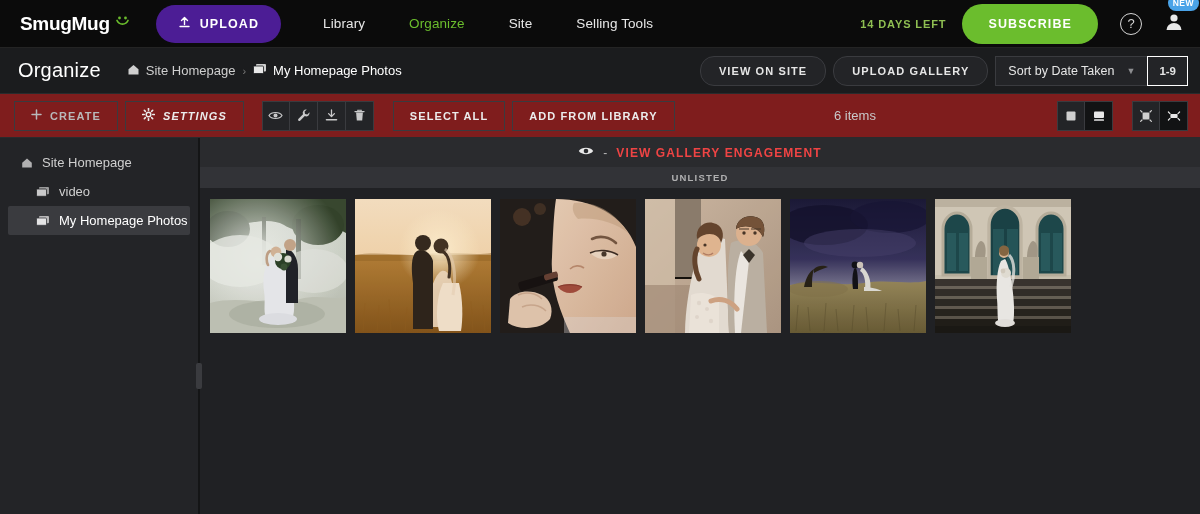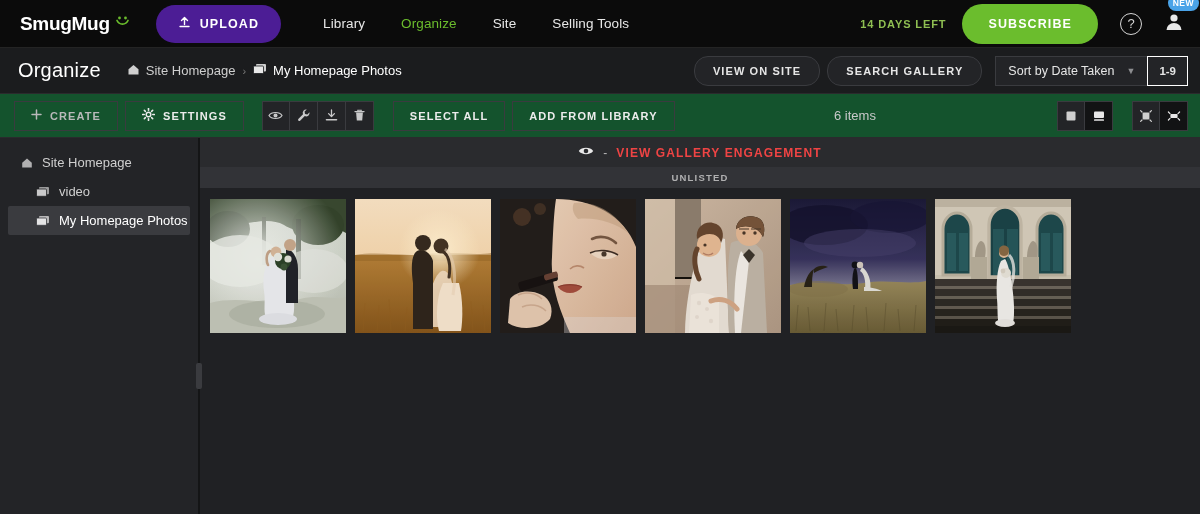--- a/index.html
+++ b/index.html
@@ -28,21 +28,21 @@
   .upload-btn {
     margin-left: 25px;
     height: 38px; padding: 0 22px;
     background: #4c1d95; border: none; border-radius: 19px;
     color: #fff; font-size: 12.5px; font-weight: 700;
     letter-spacing: 1.1px;
     display: flex; align-items: center; gap: 9px;
     cursor: pointer;
     font-family: "Liberation Sans", sans-serif;
   }
-  .navlinks { display: flex; margin-left: 26px; gap: 4px; }
+  .navlinks { display: flex; margin-left: 26px; gap: 12px; }
   .navlink {
     color: #e8e8e8; font-size: 13.5px; padding: 0 16px;
     cursor: pointer; letter-spacing: 0.1px;
   }
   .navlink.active { color: #6bbd2d; }
   .nav-right {
     margin-left: auto; display: flex; align-items: center;
     padding-right: 14px; gap: 0;
   }
   .days-left {
@@ -93,39 +93,39 @@
   .crumb-right { margin-left: auto; display: flex; align-items: center; padding-right: 12px; }
   .obtn {
     height: 30px; padding: 0 18px;
     background: #232427; border: 1px solid #3a3b3f;
     color: #e6e6e6; font-size: 11px; font-weight: 700;
     letter-spacing: 1.1px; cursor: pointer; border-radius: 14px;
     display: flex; align-items: center;
     font-family: "Liberation Sans", sans-serif;
   }
   .obtn + .obtn { margin-left: 7px; }
-  .sort-group { margin-left: 13px; display: flex; align-items: center; }
+  .sort-group { margin-left: 7px; display: flex; align-items: center; }
   .sort-sel {
     height: 30px; padding: 0 12px; min-width: 150px;
     background: #232427; border: 1px solid #3a3b3f; border-right: none;
     color: #e6e6e6; font-size: 12.5px; cursor: pointer;
     display: flex; align-items: center; justify-content: space-between; gap: 12px;
   }
   .chev { color: #8d8e91; font-size: 9px; }
   .range-btn {
     height: 30px; padding: 0 11px;
     background: #232427; border: 1px solid #ffffff;
     color: #e6e6e6; font-size: 11.5px; font-weight: 700;
     display: flex; align-items: center; cursor: pointer;
   }
 
   
   .toolbar {
     height: 44px; width: 1200px;
-    background: #14532d;
+    background: #7f1d1d;
     display: flex; align-items: center;
     border-bottom: 1px solid #2a2b2d;
   }
   .tbtn {
     height: 30px; padding: 0 16px;
     background: transparent; border: 1px solid #3a3b3f;
     color: #b9b9ba; font-size: 11px; font-weight: 700;
     letter-spacing: 1.1px; cursor: pointer;
     display: flex; align-items: center; gap: 8px;
     font-family: "Liberation Sans", sans-serif;
@@ -280,42 +280,42 @@
           <rect x="3" y="1" width="10" height="7.5" rx="1" fill="#cfcfcf"></rect>
           <rect x="0.5" y="3" width="10" height="7.5" rx="1" fill="#e8e8e8" stroke="#1b1c1e" stroke-width="0.8"></rect>
         </svg>
       </span>
       <span>My Homepage Photos</span>
     </div>
   </div>
 
   <div class="crumb-right">
     <button class="obtn">VIEW ON SITE</button>
-    <button class="obtn">SEARCH GALLERY</button>
+    <button class="obtn">UPLOAD GALLERY</button>
     <div class="sort-group">
       <div class="sort-sel">
         <span>Sort by Date Taken</span>
         <span class="chev">▼</span>
       </div>
       <div class="range-btn">1-9</div>
     </div>
   </div>
 </div>
 
 <div class="toolbar">
   <div style="margin-left:14px;display:flex;">
     <button class="tbtn">
       <span>
         <svg width="11" height="11" viewBox="0 0 11 11">
           <path d="M5.5 1 L5.5 10 M1 5.5 L10 5.5" stroke="#b9b9ba" stroke-width="1.5" stroke-linecap="round"></path>
         </svg>
       </span>
       <span>CREATE</span>
     </button>
-    <button class="tbtn bright" style="margin-left:7px;">
+    <button class="tbtn bright" style="margin-left:7px;font-style:italic;">
       <span>
         <svg width="13" height="13" viewBox="0 0 13 13">
           <circle cx="6.5" cy="6.5" r="2.3" fill="none" stroke="#ececec" stroke-width="1.5"></circle>
           <g stroke="#ececec" stroke-width="1.6" stroke-linecap="round">
             <path d="M6.5 0.6 L6.5 2.2"></path>
               <path d="M6.5 10.8 L6.5 12.4"></path>
             <path d="M0.6 6.5 L2.2 6.5"></path>
               <path d="M10.8 6.5 L12.4 6.5"></path>
             <path d="M2.3 2.3 L3.4 3.4"></path>
               <path d="M9.6 9.6 L10.7 10.7"></path>

